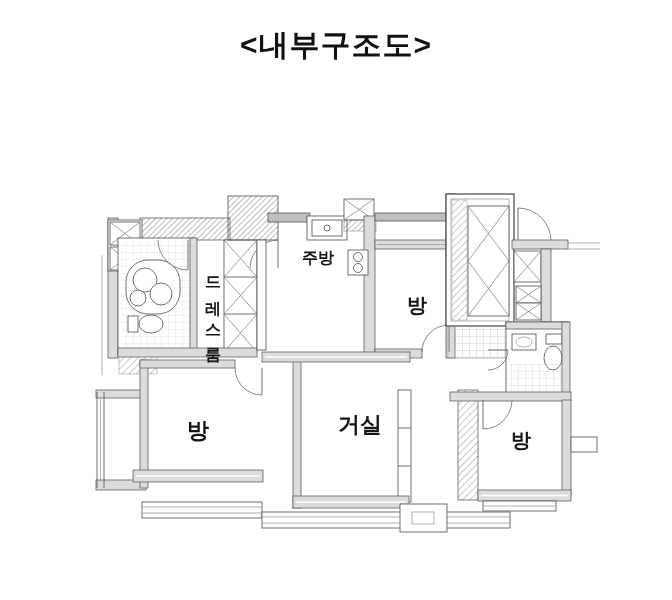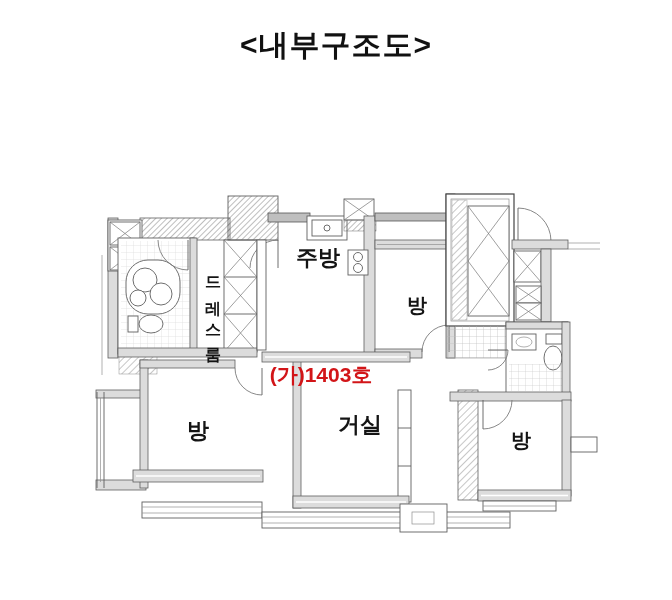--- a/index.html
+++ b/index.html
@@ -2,21 +2,21 @@
 <html><head>
 <meta charset="utf-8">
 <style>
   html,body{margin:0;padding:0;background:#fff;}
   .stage{position:relative;width:672px;height:600px;background:#ffffff;overflow:hidden;
          font-family:"Liberation Sans",sans-serif;}
   .plan-svg{position:absolute;left:0;top:0;}
   .title{position:absolute;left:50%;top:45px;transform:translate(-50%,-50%);
          font-size:30px;font-weight:bold;letter-spacing:1px;color:#111;white-space:nowrap;}
   .lbl{position:absolute;transform:translate(-50%,-50%);font-weight:bold;color:#141414;white-space:nowrap;}
-  .lbl-kitchen{left:318px;top:258px;font-size:22px;}
+  .lbl-kitchen{left:318px;top:258px;font-size:16px;}
   .lbl-room-top{left:417px;top:305px;font-size:20px;}
   .lbl-room-left{left:198px;top:431px;font-size:22px;}
   .lbl-living{left:360px;top:425px;font-size:22px;}
   .lbl-room-right{left:521px;top:440px;font-size:20px;}
   .lbl-dress{left:213px;top:312px;font-size:16px;writing-mode:vertical-rl;text-orientation:upright;
              letter-spacing:7px;line-height:1;}
   .lbl-unit{left:321px;top:375px;font-size:21px;color:#d21518;}
   .lbl-ad{left:125px;top:233px;font-size:6px;transform:translate(-50%,-50%);font-weight:bold;color:#333;}
   
   .w{fill:#dcdcdc;stroke:#5f5f5f;stroke-width:0.8;}
@@ -248,21 +248,20 @@
   </svg>
 
   <div class="title">&lt;내부구조도&gt;</div>
 
   <div class="lbl lbl-kitchen">주방</div>
 
   <div class="lbl lbl-room-top">방</div>
 
   <div class="lbl lbl-dress">드레스룸</div>
 
-  <div class="lbl lbl-unit">(가)1403호</div>
 
   <div class="lbl lbl-room-left">방</div>
 
   <div class="lbl lbl-living">거실</div>
 
   <div class="lbl lbl-room-right">방</div>
 
   <div class="lbl-ad">AD</div>
 
 </div>

